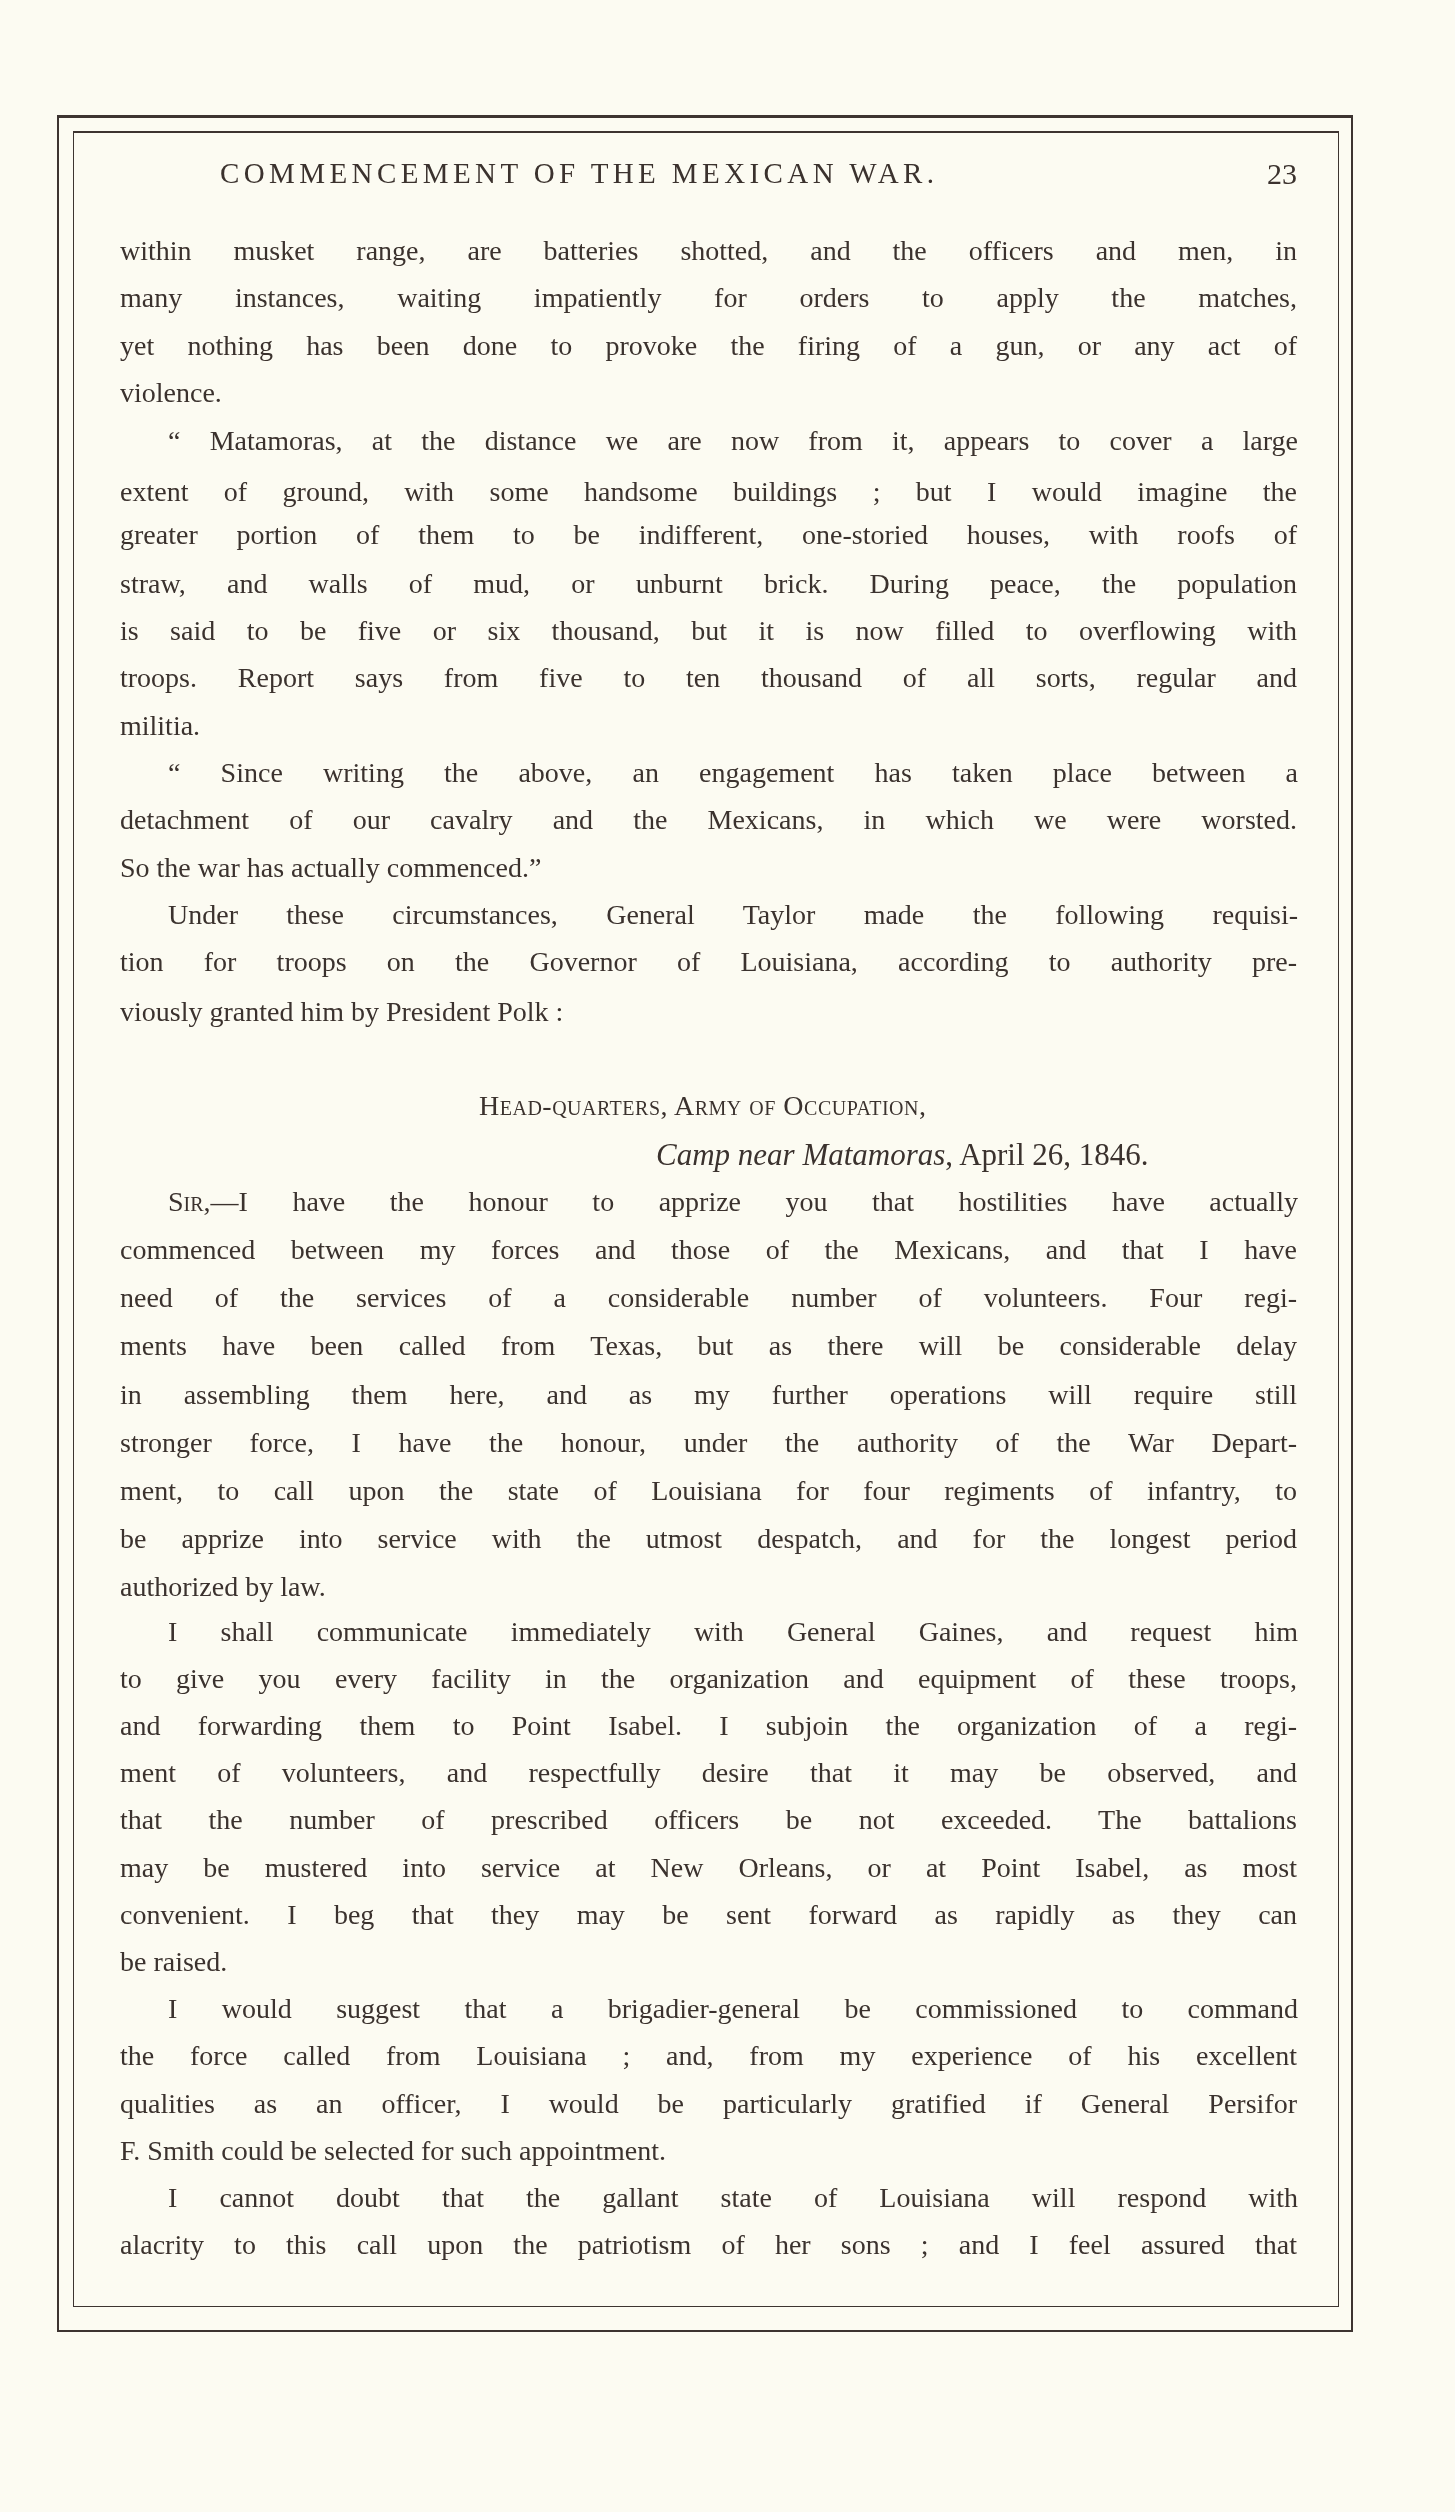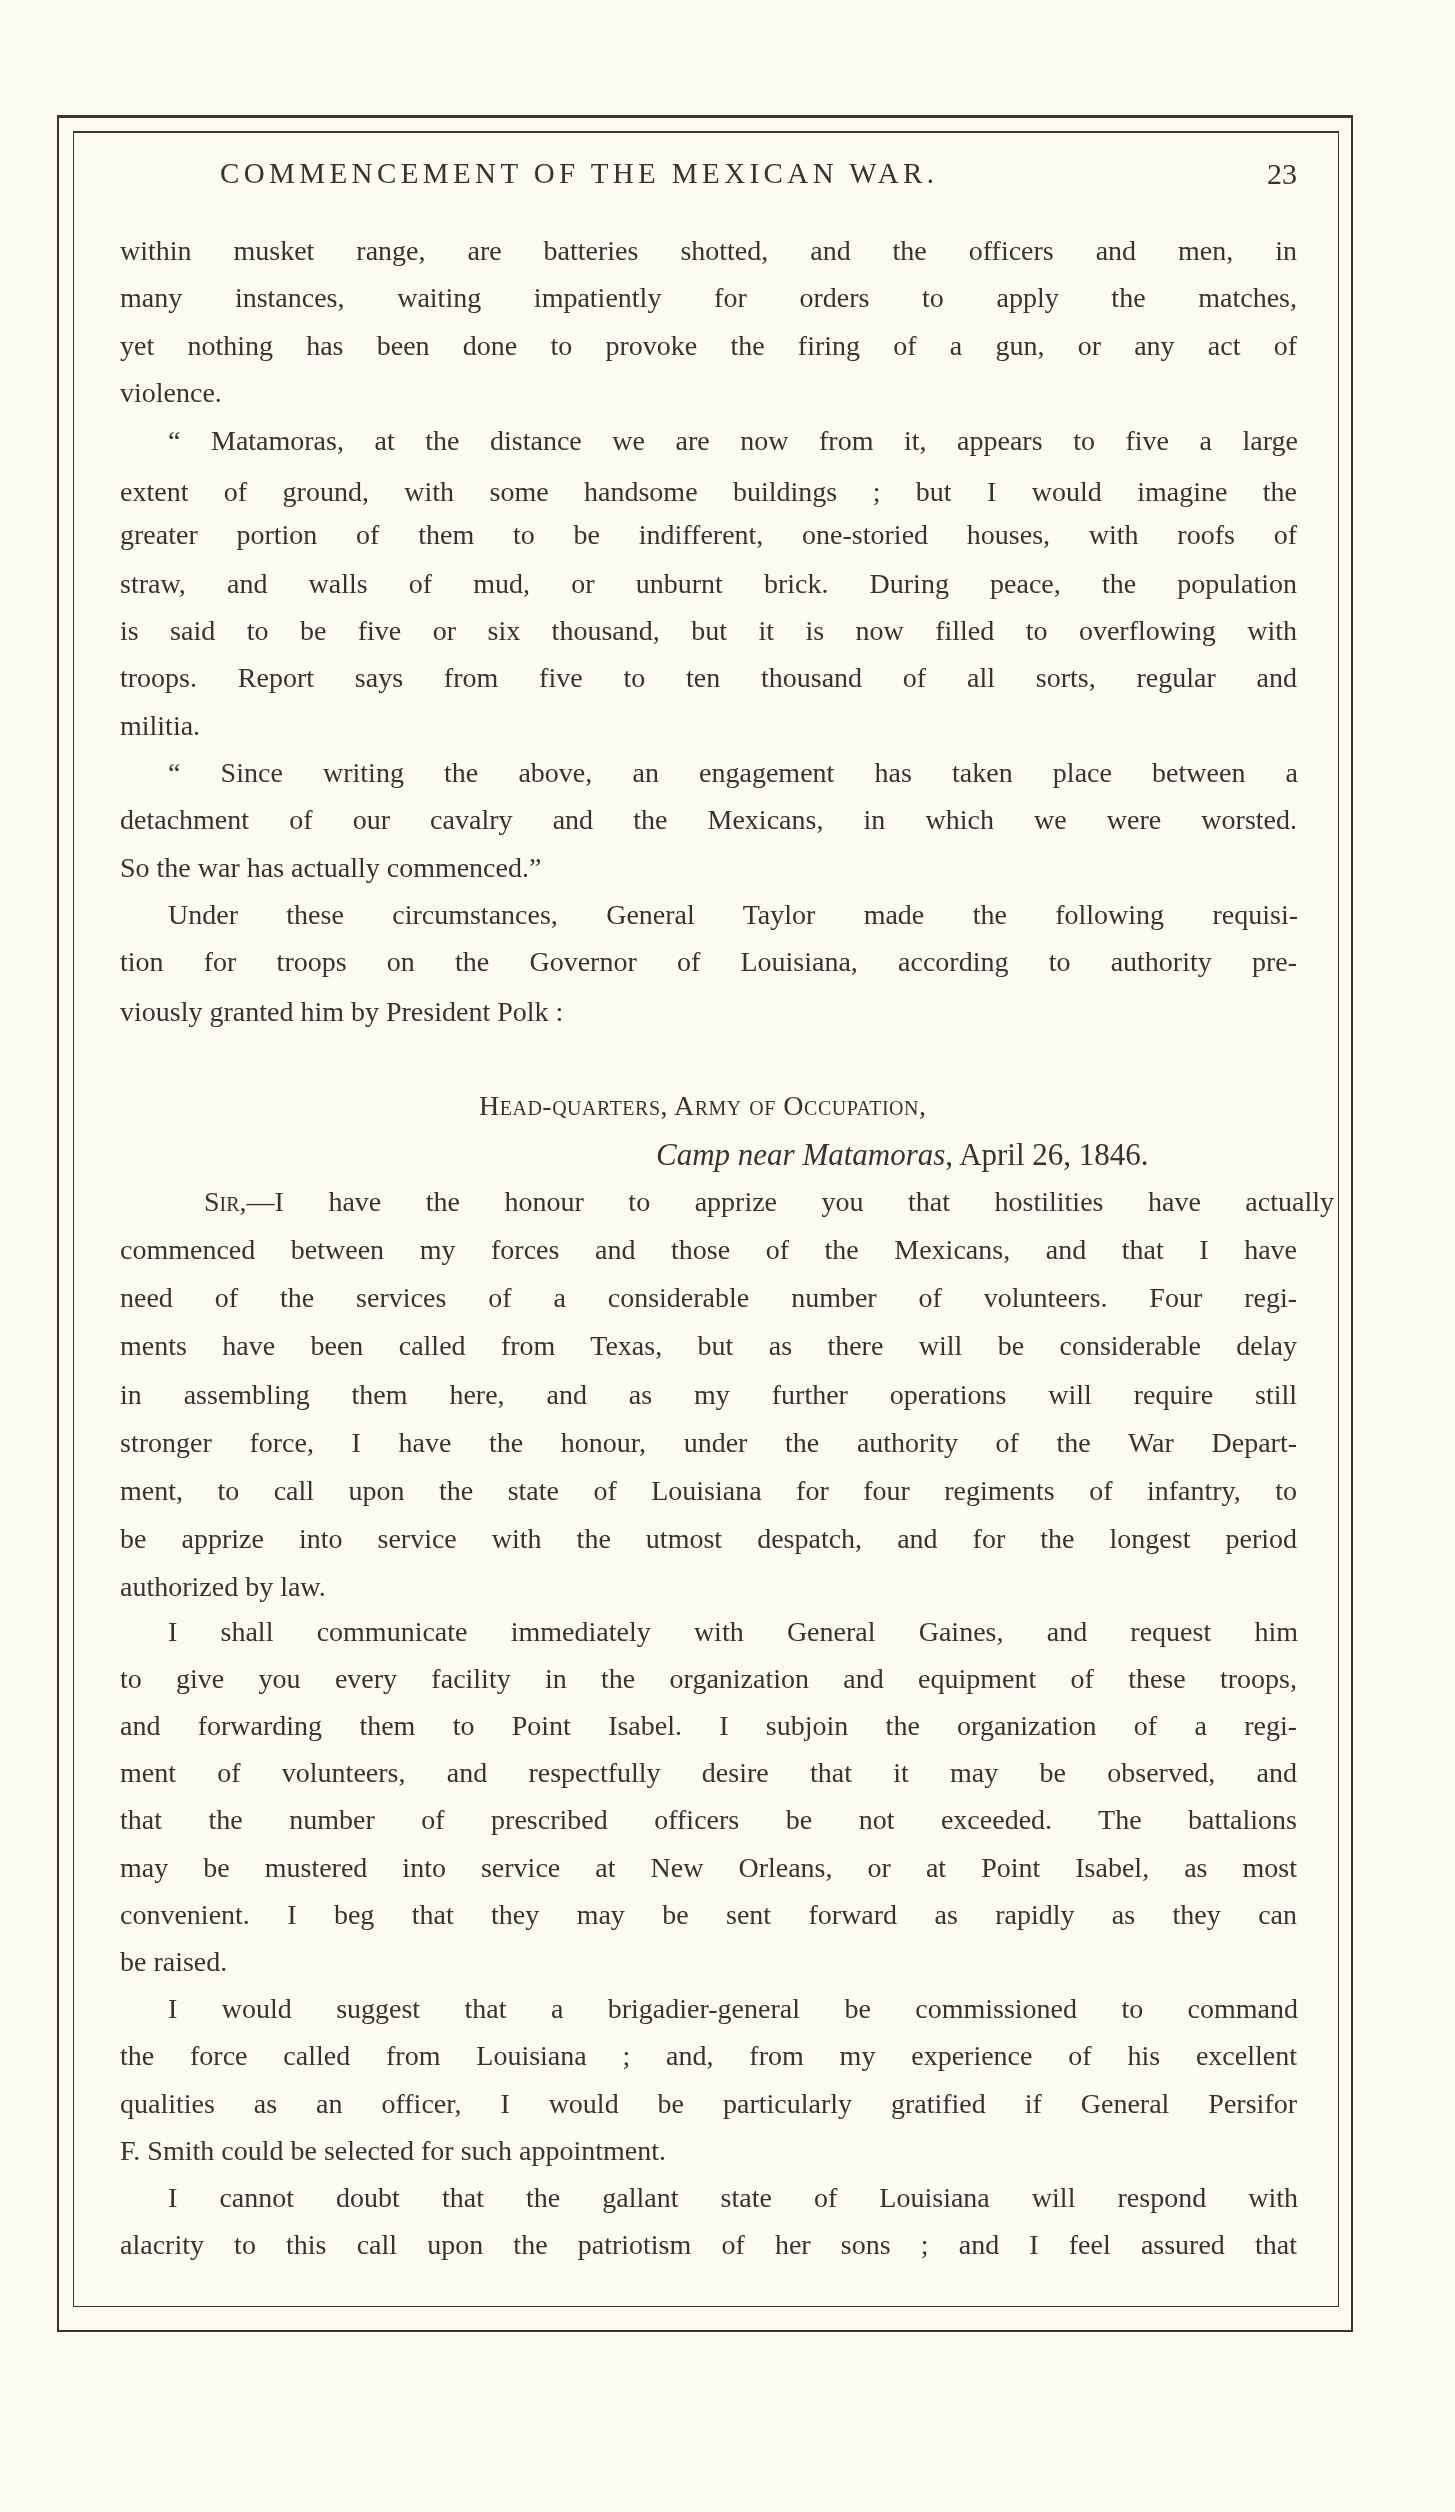--- a/index.html
+++ b/index.html
@@ -47,38 +47,38 @@
 
 <div class="running-head">
   <span class="title">COMMENCEMENT OF THE MEXICAN WAR.</span>
   <span class="pageno">23</span>
 </div>
 
 <div class="line" style="top:231px">within musket range, are batteries shotted, and the officers and men, in</div>
 <div class="line" style="top:278px">many instances, waiting impatiently for orders to apply the matches,</div>
 <div class="line" style="top:326px">yet nothing has been done to provoke the firing of a gun, or any act of</div>
 <div class="line last" style="top:373px">violence.</div>
-<div class="line indent" style="top:421px">“ Matamoras, at the distance we are now from it, appears to five a large</div>
+<div class="line indent" style="top:421px">“ Matamoras, at the distance we are now from it, appears to cover a large</div>
 <div class="line" style="top:472px">extent of ground, with some handsome buildings ; but I would imagine the</div>
 <div class="line" style="top:515px">greater portion of them to be indifferent, one-storied houses, with roofs of</div>
 <div class="line" style="top:564px">straw, and walls of mud, or unburnt brick.  During peace, the population</div>
 <div class="line" style="top:611px">is said to be five or six thousand, but it is now filled to overflowing with</div>
 <div class="line" style="top:658px">troops.  Report says from five to ten thousand of all sorts, regular and</div>
 <div class="line last" style="top:706px">militia.</div>
 <div class="line indent" style="top:753px">“ Since writing the above, an engagement has taken place between a</div>
 <div class="line" style="top:800px">detachment of our cavalry and the Mexicans, in which we were worsted.</div>
 <div class="line last" style="top:848px">So the war has actually commenced.”</div>
 <div class="line indent" style="top:895px">Under these circumstances, General Taylor made the following requisi-</div>
 <div class="line" style="top:942px">tion for troops on the Governor of Louisiana, according to authority pre-</div>
 <div class="line last" style="top:992px">viously granted him by President Polk :</div>
 
 <div class="hq" style="top:1086px">Head-quarters, Army of Occupation,</div>
 <div class="camp" style="top:1135px"><i>Camp near Matamoras</i><span>, April 26, 1846.</span></div>
 
-<div class="line indent" style="top:1182px; text-align-last:justify;margin-left:36px;"><span class="sc">Sir,</span><span>—I have the honour to apprize you that hostilities have actually</span></div>
+<div class="line indent" style="top:1182px; text-align-last:justify;"><span class="sc">Sir,</span><span>—I have the honour to apprize you that hostilities have actually</span></div>
 <div class="line" style="top:1230px">commenced between my forces and those of the Mexicans, and that I have</div>
 <div class="line" style="top:1278px">need of the services of a considerable number of volunteers.  Four regi-</div>
 <div class="line" style="top:1326px">ments have been called from Texas, but as there will be considerable delay</div>
 <div class="line" style="top:1375px">in assembling them here, and as my further operations will require still</div>
 <div class="line" style="top:1423px">stronger force, I have the honour, under the authority of the War Depart-</div>
 <div class="line" style="top:1471px">ment, to call upon the state of Louisiana for four regiments of infantry, to</div>
 <div class="line" style="top:1519px">be apprize into service with the utmost despatch, and for the longest period</div>
 <div class="line last" style="top:1567px">authorized by law.</div>
 <div class="line indent" style="top:1612px">I shall communicate immediately with General Gaines, and request him</div>
 <div class="line" style="top:1659px">to give you every facility in the organization and equipment of these troops,</div>

